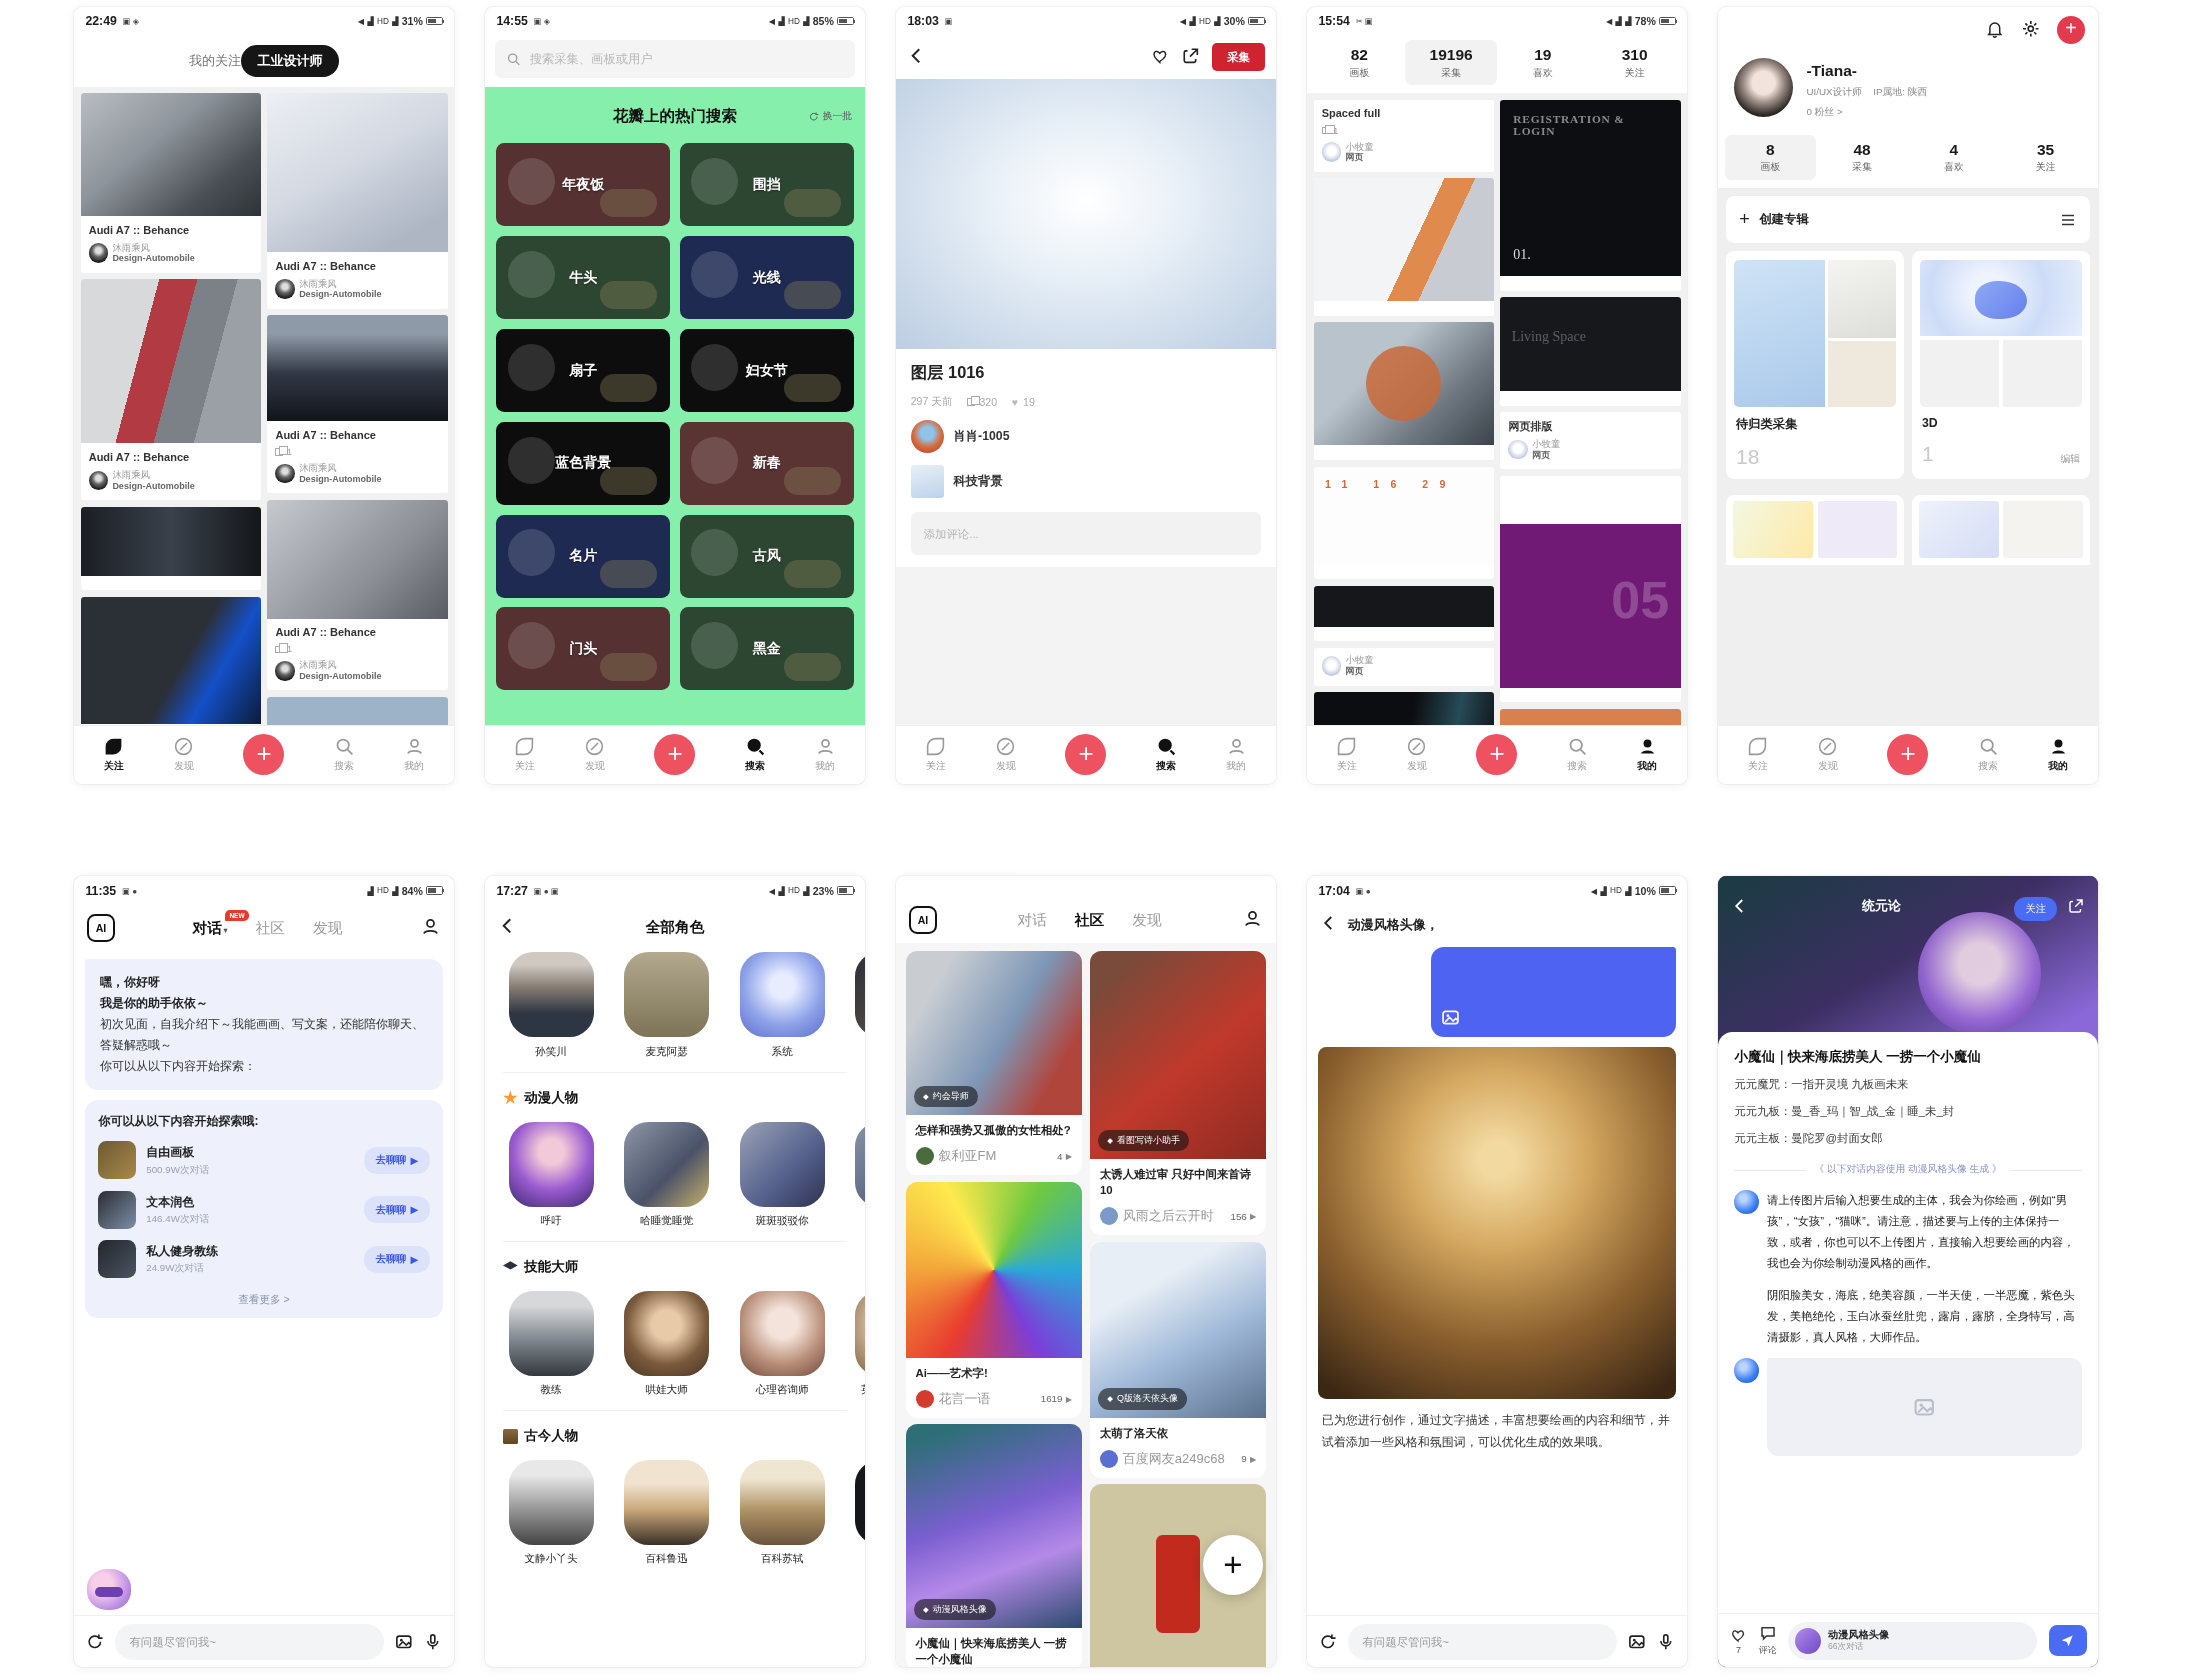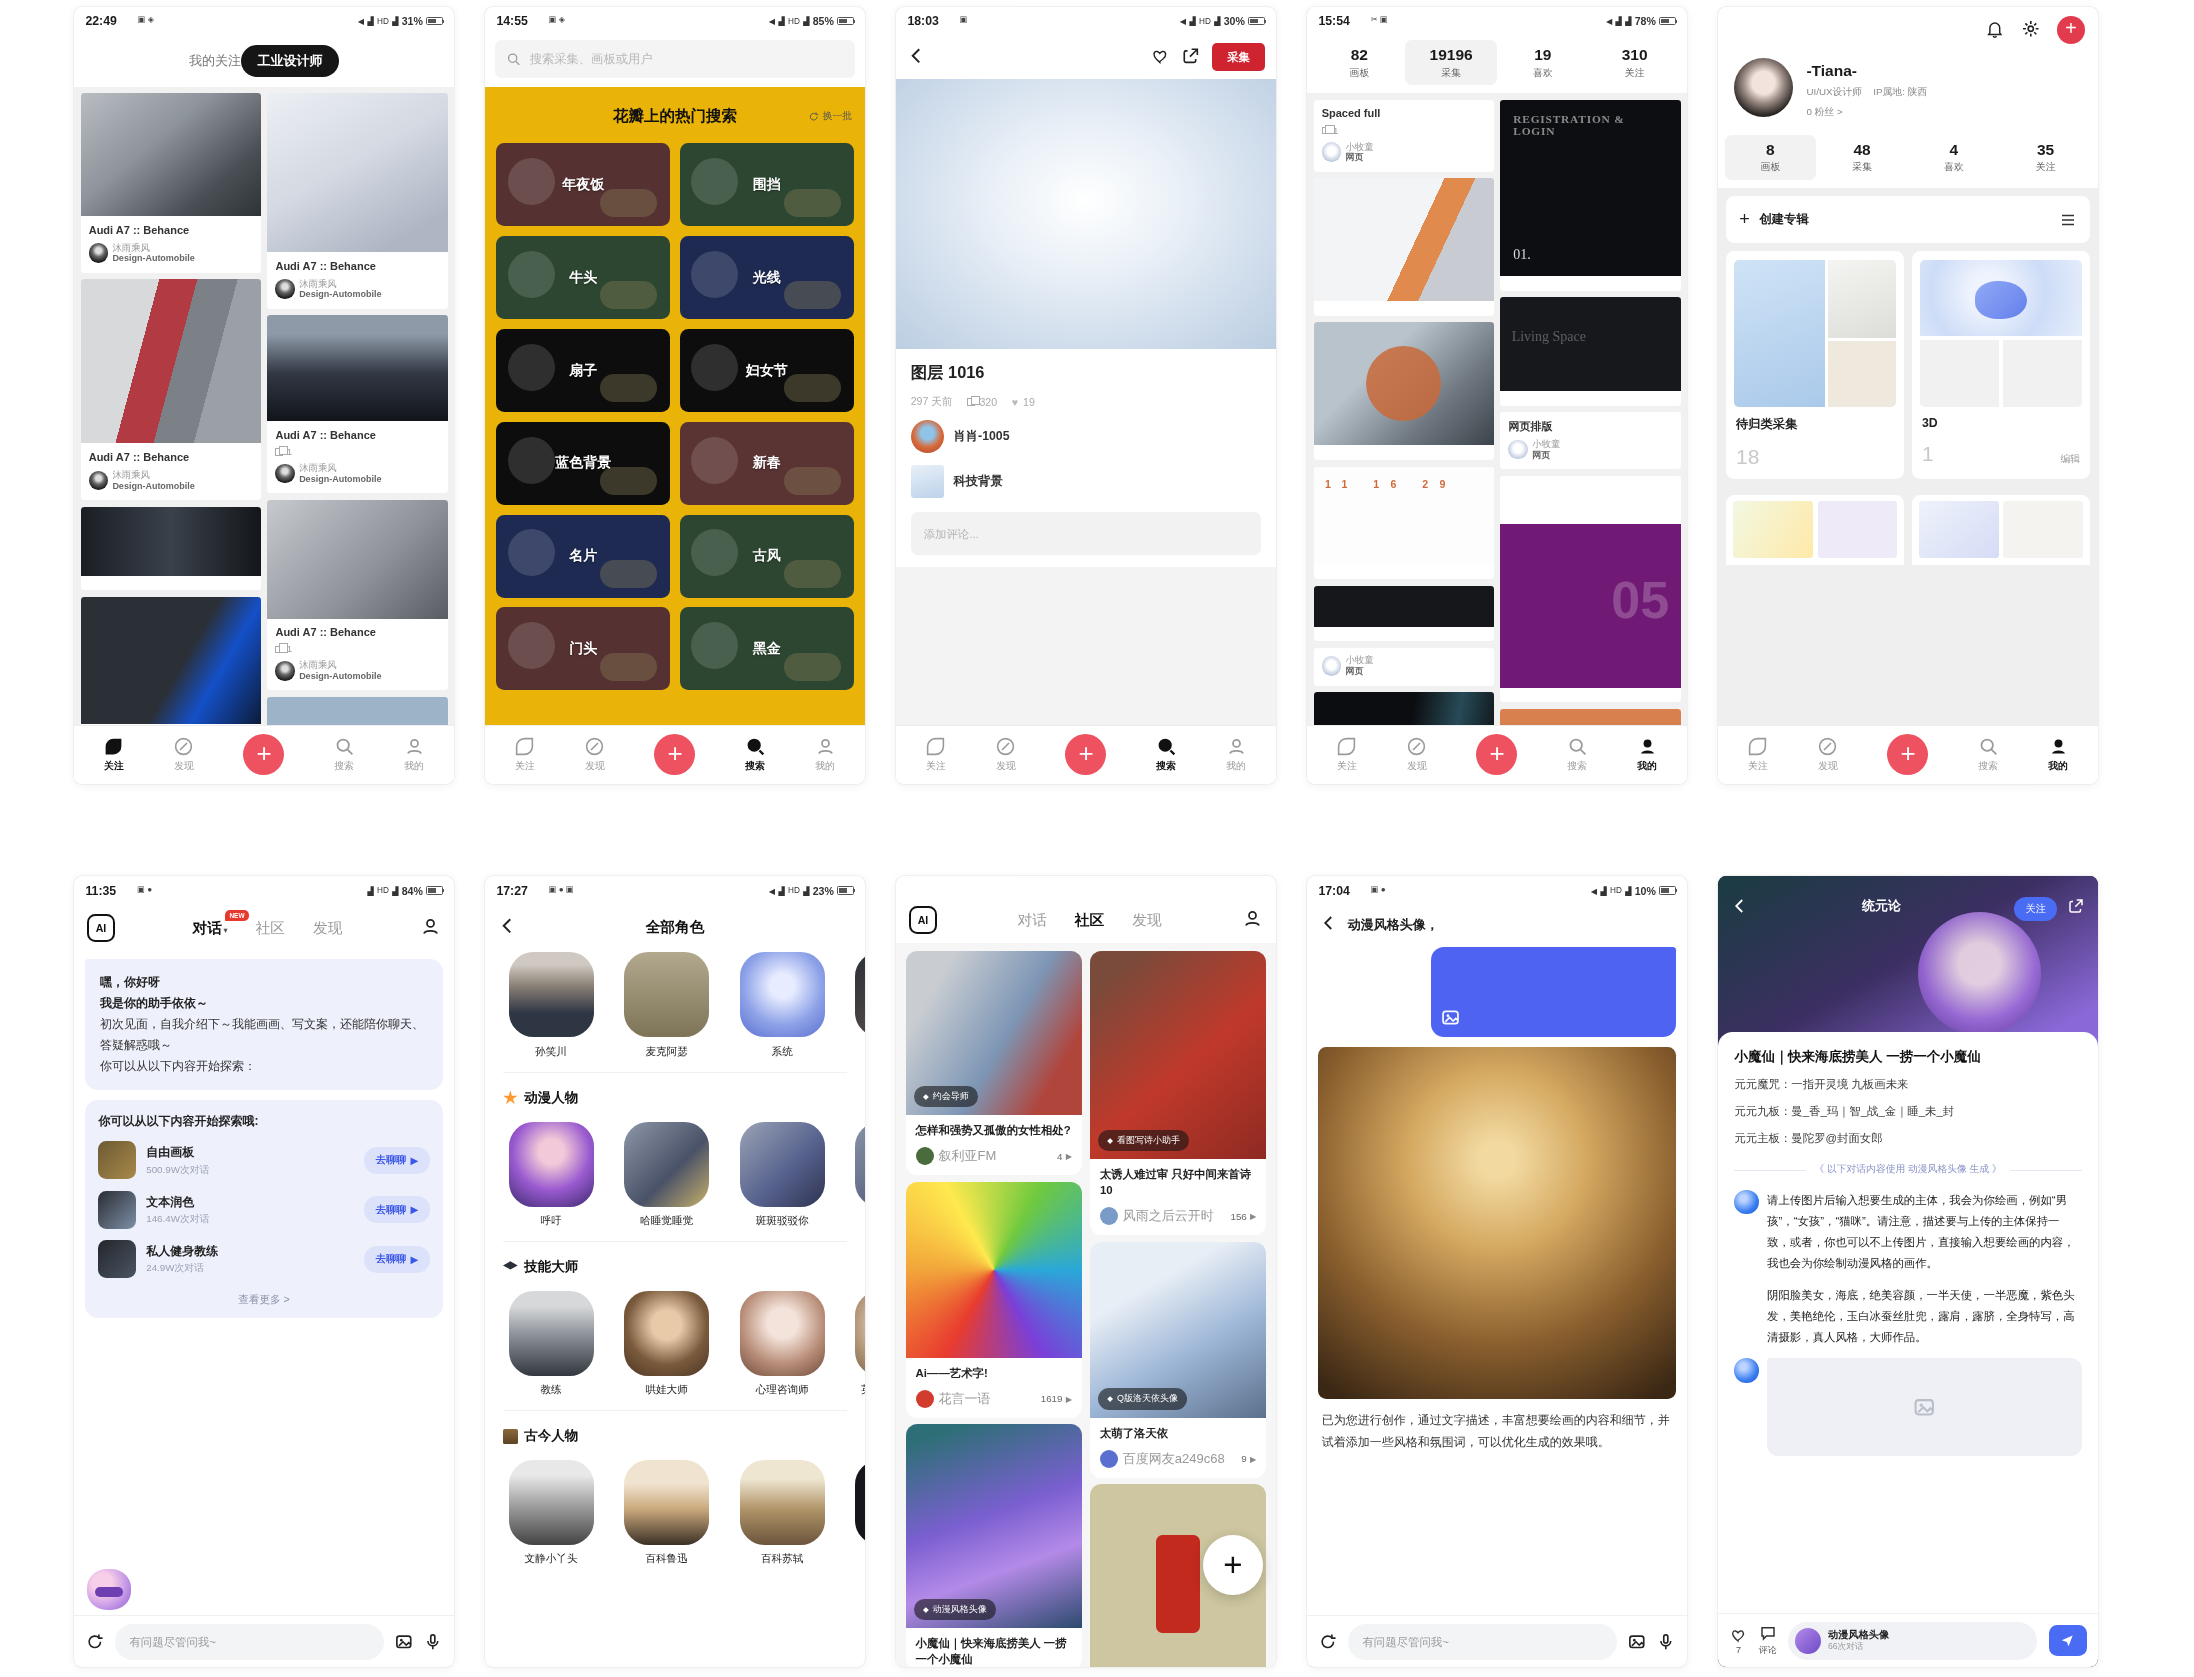--- a/index.html
+++ b/index.html
@@ -9,21 +9,21 @@
   .phone { position:absolute; width:380px; background:#fff; border-radius:8.2px; overflow:hidden;
            box-shadow:0 0 0 0.8px #ececec, 0 1.6px 9.8px rgba(0,0,0,.06);
            display:flex; flex-direction:column; }
   .r1 { top:6.5px; height:777px; }
   .r2 { top:876px; height:791px; }
   .c1{left:74px}.c2{left:485px}.c3{left:896px}.c4{left:1307px}.c5{left:1718px}
 
   
   .sbar { flex:0 0 29px; display:flex; align-items:center; justify-content:space-between;
           padding:0 11.4px; font-size:12.3px; font-weight:700; color:#1c1c1c; }
-  .sb-left { display:flex; align-items:flex-start; gap:21px; }
+  .sb-left { display:flex; align-items:center; gap:6px; }
   .sb-left i { font-size:8.2px; font-style:normal; color:#444; }
   .sb-right { display:flex; align-items:center; gap:3.3px; font-size:8.2px; font-weight:400; color:#333; }
   .sb-right .pct { font-size:10.6px; font-weight:700; }
   .batt { position:relative; width:16.4px; height:8.2px; border:0.8px solid #555; border-radius:1.6px; }
   .batt::after { content:''; position:absolute; left:0.8px; top:0.8px; bottom:0.8px; width:55%; background:#555; }
   .batt::before { content:''; position:absolute; right:-2.5px; top:1.6px; width:1.6px; height:3.3px; background:#555; }
 
   
   .hb-nav { flex:0 0 59px; margin-top:auto; background:#fff; border-top:0.8px solid #eee;
             display:flex; align-items:center; justify-content:space-around; padding:0 4.9px; }
@@ -66,21 +66,21 @@
   .p1-tabs { flex:0 0 51px; display:flex; align-items:center; justify-content:center; }
   .p1-tab { font-size:13px; color:#777; }
   .p1-tab.pill { background:#161616; color:#fff; font-weight:700; padding:7.4px 16.4px; border-radius:18px; }
 
   
   .srch { margin:4.9px 9.8px 8.2px; height:38px; background:#f4f4f4; border-radius:6.5px;
           display:flex; align-items:center; gap:8.2px; padding:0 11.4px; }
   .srch svg { width:16.4px; height:16.4px; color:#9a9a9a; }
   .srch input { border:0; outline:0; background:transparent; font-size:12.3px; width:100%; color:#333; }
   .srch input::placeholder { color:#b8b8b8; }
-  .hotpanel { flex:1; background:#eab308; padding:13px 11.4px 0; overflow:hidden; }
+  .hotpanel { flex:1; background:#86efac; padding:13px 11.4px 0; overflow:hidden; }
   .hot-head { display:flex; align-items:center; justify-content:center; position:relative; margin:6.5px 0 16.4px; }
   .hot-title { font-size:15.5px; font-weight:800; color:#111; }
   .hot-refresh { position:absolute; right:1.6px; display:flex; align-items:center; gap:3.3px; font-size:9.8px; color:#555; }
   .taggrid { display:grid; grid-template-columns:1fr 1fr; gap:9.8px; }
   .tag { position:relative; height:83px; border-radius:8.2px; overflow:hidden;
          display:flex; align-items:center; justify-content:center; }
   .tag::before { content:''; position:absolute; left:11.4px; top:14.7px; width:47px; height:47px;
                  border-radius:50%; background:rgba(255,255,255,.14); }
   .tag::after { content:''; position:absolute; right:13px; bottom:9.8px; width:57px; height:28px;
                 border-radius:16.4px; background:rgba(140,130,90,.38); }

